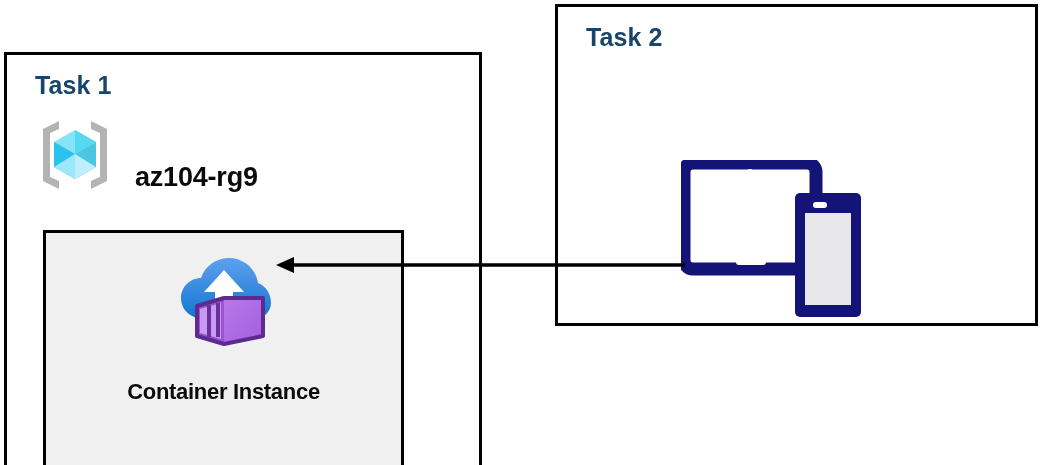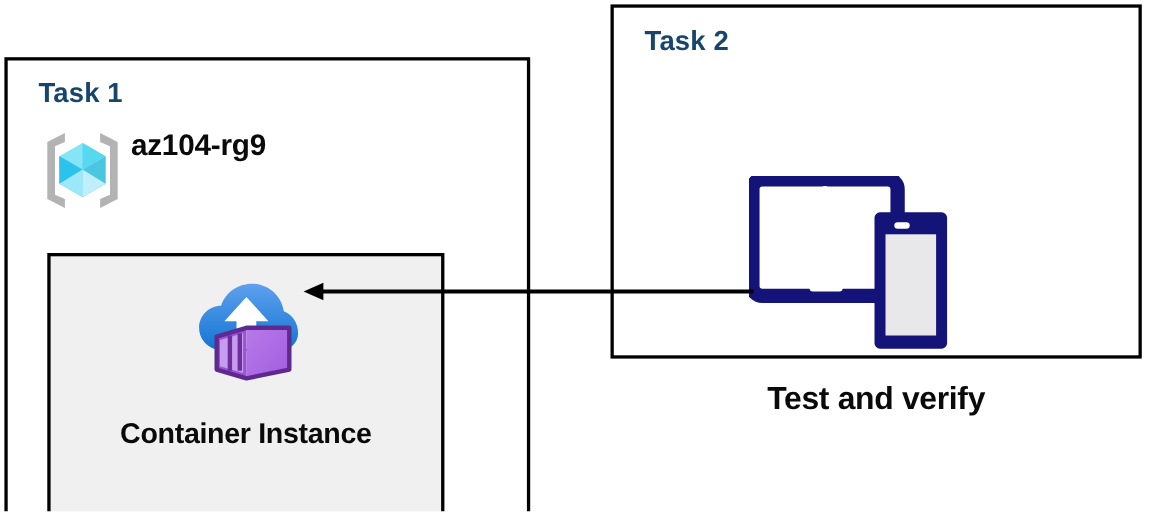--- a/index.html
+++ b/index.html
@@ -38,22 +38,22 @@
     letter-spacing: 0.1px;
     white-space: nowrap;
   }
 
   
   #resource-group-row {
     position: absolute;
     left: 30px;
     top: 62px;
     display: flex;
-    align-items: flex-start;
-    gap: 6px;
+    align-items: flex-end;
+    gap: 22px;
   }
   #resource-group-icon { width: 76px; height: 76px; display: block; }
   #resource-group-label {
     font-size: 27px;
     font-weight: bold;
     color: #0a0a0a;
     white-space: nowrap;
     letter-spacing: -0.2px;
   }
 
@@ -76,21 +76,21 @@
     width: 98px;
     height: 96px;
     display: block;
   }
   #container-instance-label {
     position: absolute;
     left: 0;
     right: 0;
     top: 146px;
     text-align: center;
-    font-size: 26px;
+    font-size: 22px;
     font-weight: bold;
     color: #0a0a0a;
     letter-spacing: -0.3px;
     white-space: nowrap;
   }
 
   
   #devices-icon {
     position: absolute;
     left: 681px;
@@ -199,21 +199,20 @@
       <rect x="55" y="99" width="30" height="6" rx="3" ry="3" fill="#ffffff"></rect>
 
       <rect x="114" y="33" width="66" height="124" rx="5" ry="5" fill="#141478"></rect>
 
       <rect x="124" y="53" width="46" height="92" fill="#e8e8ea"></rect>
 
       <rect x="132" y="42" width="14" height="6" rx="3" ry="3" fill="#ffffff"></rect>
     </svg>
   </span>
 
-  <div id="test-verify-label">Test and verify</div>
 
   
   <span>
     <svg id="flow-arrow" viewBox="0 0 420 34" xmlns="http://www.w3.org/2000/svg">
       <line x1="18" y1="17" x2="415" y2="17" stroke="#000000" stroke-width="3.5"></line>
       <path d="M6 17 L24 9 L24 25 Z" fill="#000000"></path>
     </svg>
   </span>
 
 </div>

